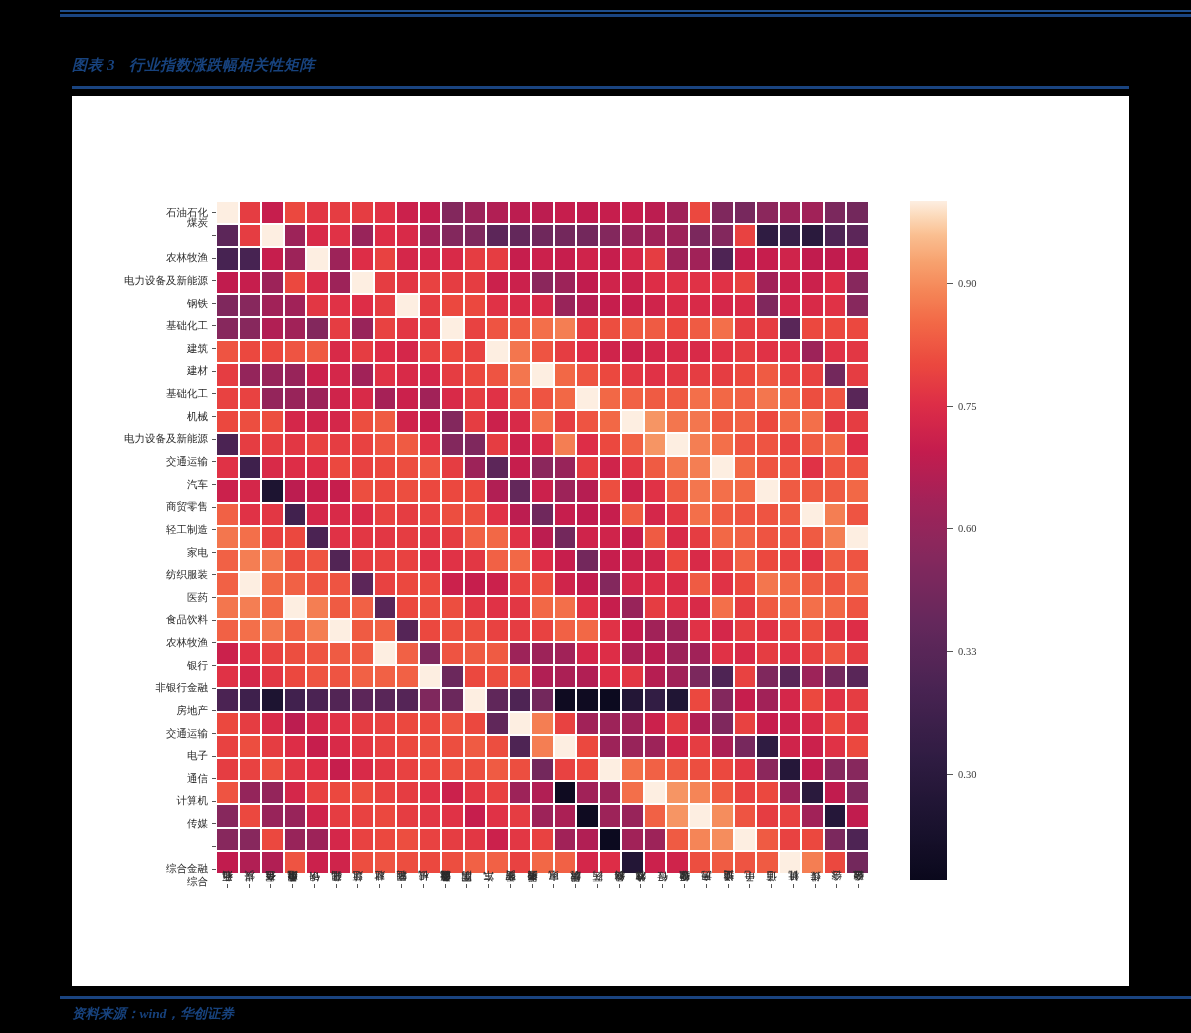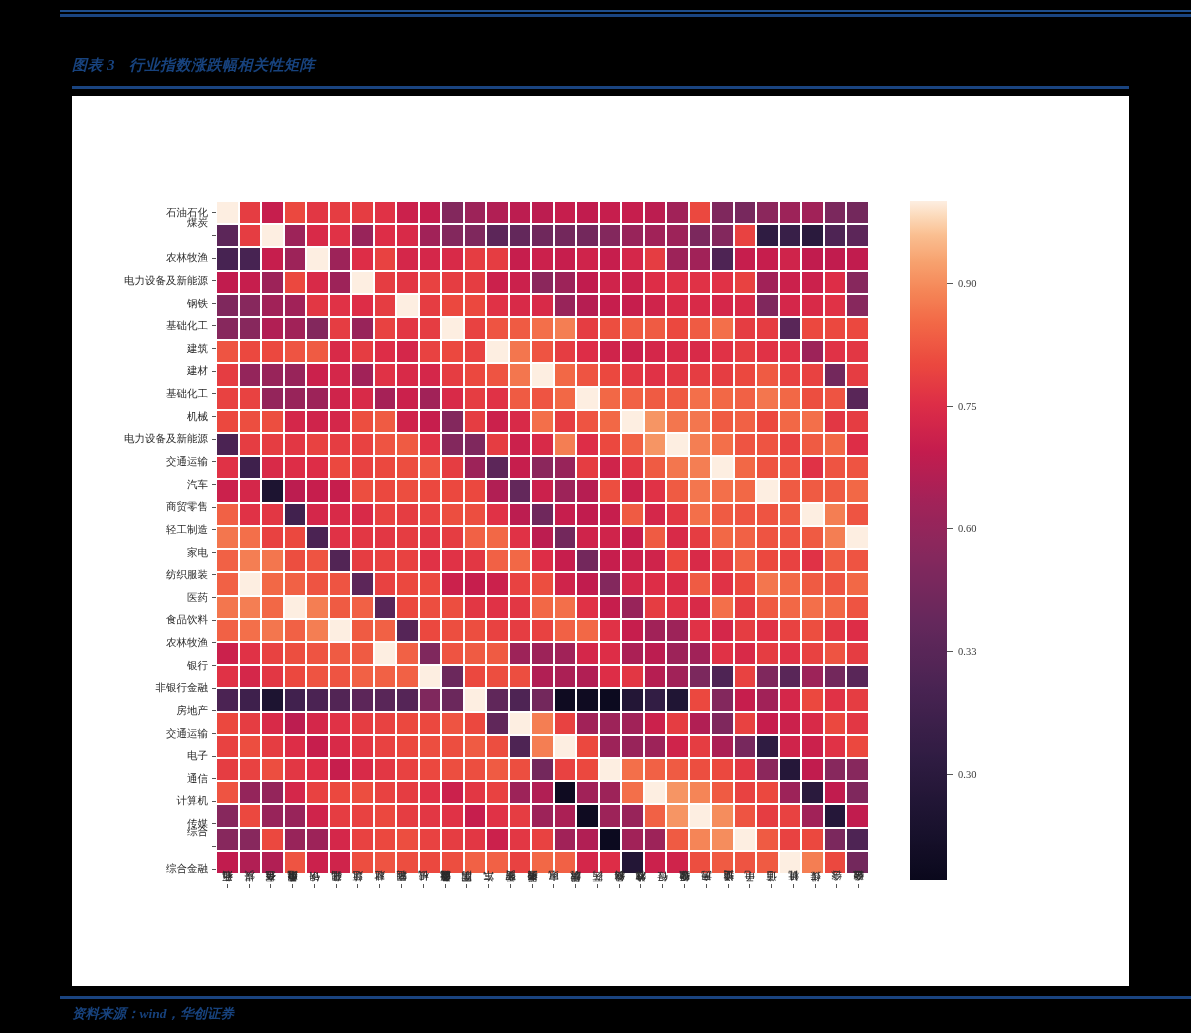--- a/index.html
+++ b/index.html
@@ -138,21 +138,21 @@
           <div class="ylabel" style="top: 407.4px;">食品饮料</div>
           <div class="ylabel" style="top: 430.033px;">农林牧渔</div>
           <div class="ylabel" style="top: 452.667px;">银行</div>
           <div class="ylabel" style="top: 475.3px;">非银行金融</div>
           <div class="ylabel" style="top: 497.933px;">房地产</div>
           <div class="ylabel" style="top: 520.567px;">交通运输</div>
           <div class="ylabel" style="top: 543.2px;">电子</div>
           <div class="ylabel" style="top: 565.833px;">通信</div>
           <div class="ylabel" style="top: 588.467px;">计算机</div>
           <div class="ylabel" style="top: 611.1px;">传媒</div>
-          <div class="ylabel" style="top: 619px; margin-left: 21px;">综合</div>
+          <div class="ylabel" style="top: 669px; margin-left: 21px;">综合</div>
           <div class="ylabel" style="top: 656.367px;">综合金融</div>
         </div>
       <div id="yticks">
           <div class="ytick" style="top: 116.317px;"></div>
           <div class="ytick" style="top: 138.95px;"></div>
           <div class="ytick" style="top: 161.583px;"></div>
           <div class="ytick" style="top: 184.217px;"></div>
           <div class="ytick" style="top: 206.85px;"></div>
           <div class="ytick" style="top: 229.483px;"></div>
           <div class="ytick" style="top: 252.117px;"></div>

